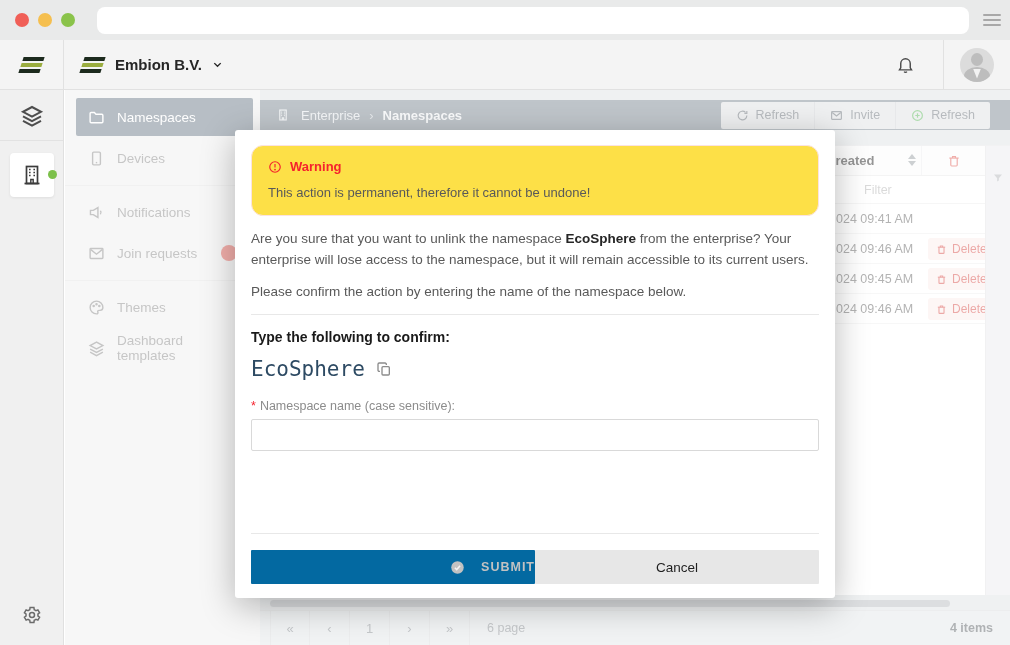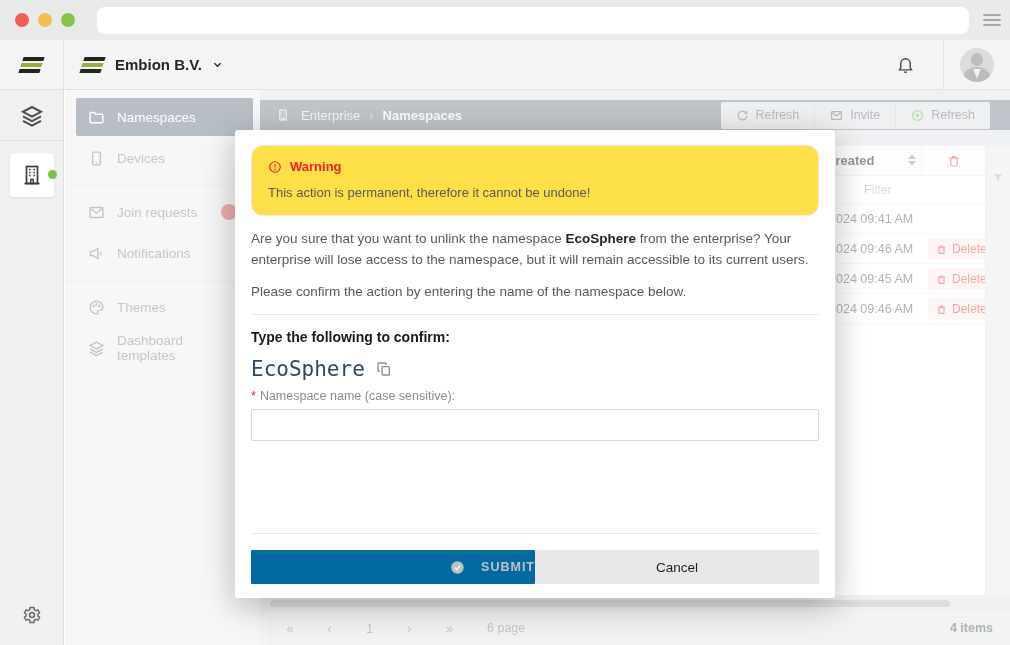--- a/index.html
+++ b/index.html
@@ -103,21 +103,21 @@
   .warn-title .wi { display:flex; }
   .warn-msg { margin-top:11px; font-size:13px; color:#595959; }
   .m-para { margin-top:13px; font-size:13.5px; line-height:1.55; color:#595959; }
   .m-para strong { color:#262626; }
   .m-para2 { margin-top:13px; font-size:13.5px; color:#595959; }
   .m-div { height:1px; background:#e8e8e8; margin:15px 0 0 0; }
   .confirm-label { margin-top:14px; font-size:14px; font-weight:bold; color:#1a1a1a; }
   .code-row { margin-top:12px; display:flex; align-items:center; gap:11px; }
   .code-text { font-family:"DejaVu Sans Mono", monospace; font-size:21px; color:#2d4a63; }
   .copy-btn { color:#8c8c8c; display:flex; cursor:pointer; }
-  .input-label { margin-top:8px; font-size:12.5px; color:#8c8c8c; }
+  .input-label { margin-top:18px; font-size:12.5px; color:#8c8c8c; }
   .req { color:#f5222d; margin-right:4px; font-size:12.5px; }
   .ns-input { margin-top:6px; width:100%; height:32px; border:1px solid #d9d9d9; border-radius:2px; padding:0 10px; font-size:13px; color:#333; outline:none; font-family:"Liberation Sans",sans-serif; }
   .m-footer { border-top:1px solid #e8e8e8; margin:15px 16px 0 16px; padding:16px 0 14px 0; display:flex; flex:none; }
   .btn-submit { flex:1; height:34px; background:#0369a1; color:#c2c2c2; font-size:12.5px; font-weight:bold; letter-spacing:1px; display:flex; align-items:center; justify-content:flex-end; gap:16px; border:none; cursor:not-allowed; border-radius:1px; }
   .btn-submit .ck { display:flex; color:#c2c2c2; }
   .btn-cancel { flex:1; height:34px; background:#e7e7e7; color:#1f1f1f; font-size:13.5px; display:flex; align-items:center; justify-content:center; border:none; cursor:pointer; border-radius:1px; }
 
   svg { display:block; }
 </style>
 </head>
@@ -223,35 +223,35 @@
             <rect x="6.5" y="3" width="11" height="18" rx="1.5"></rect>
             <path d="M11 17.8h2"></path>
           </svg>
       </span>
       <span>Devices</span>
     </div>
     <div class="side-divider"></div>
     <div class="side-item">
       <span class="si">
         <svg width="17" height="17" viewBox="0 0 24 24" fill="none" stroke="currentColor" stroke-width="2">
+            <path d="M14 5 7.5 9H3.5v6h4L14 19z"></path>
+            <path d="M17.5 9.5a4 4 0 0 1 0 5"></path>
+          </svg>
+      </span>
+      <span>Notifications</span>
+    </div>
+    <div class="side-item">
+      <span class="si">
+        <svg width="17" height="17" viewBox="0 0 24 24" fill="none" stroke="currentColor" stroke-width="2">
             <rect x="3" y="5" width="18" height="14" rx="1"></rect>
             <path d="m4 6.5 8 6.5 8-6.5"></path>
           </svg>
       </span>
       <span>Join requests</span>
       <span class="side-badge"></span>
-    </div>
-    <div class="side-item">
-      <span class="si">
-        <svg width="17" height="17" viewBox="0 0 24 24" fill="none" stroke="currentColor" stroke-width="2">
-            <path d="M14 5 7.5 9H3.5v6h4L14 19z"></path>
-            <path d="M17.5 9.5a4 4 0 0 1 0 5"></path>
-          </svg>
-      </span>
-      <span>Notifications</span>
     </div>
     <div class="side-divider"></div>
     <div class="side-item">
       <span class="si">
         <svg width="17" height="17" viewBox="0 0 24 24" fill="none" stroke="currentColor" stroke-width="2">
             <path d="M12 3a9 9 0 0 0 0 18c1.8 0 2.5-1.2 1.9-2.5-.6-1.3.2-2.5 1.6-2.5H17a4 4 0 0 0 4-4c0-5-4-9-9-9z"></path>
             <circle cx="8" cy="10" r="0.8" fill="currentColor"></circle>
             <circle cx="12" cy="7.5" r="0.8" fill="currentColor"></circle>
             <circle cx="16" cy="10" r="0.8" fill="currentColor"></circle>
           </svg>

